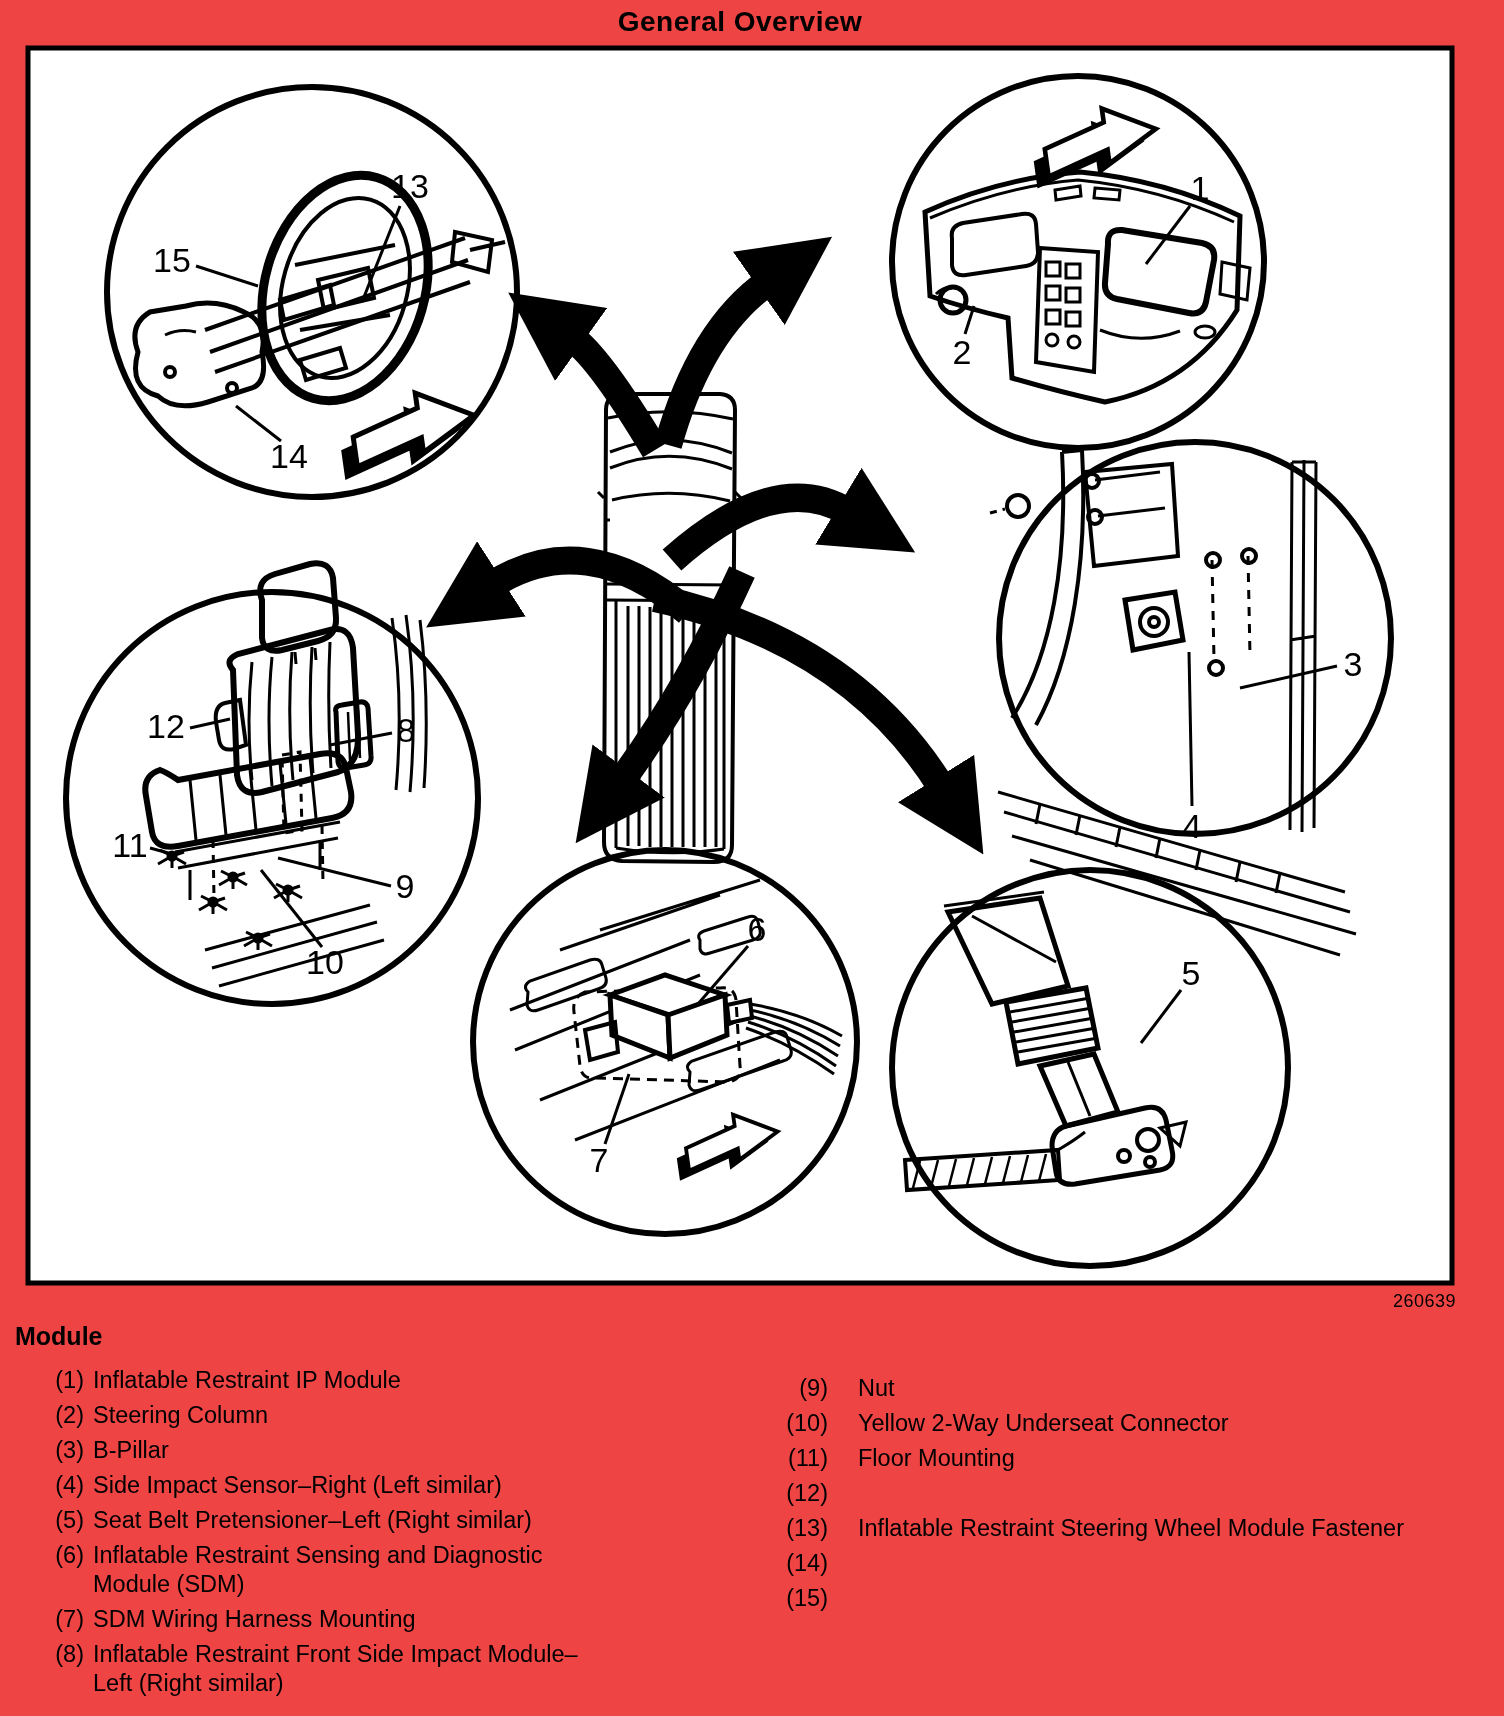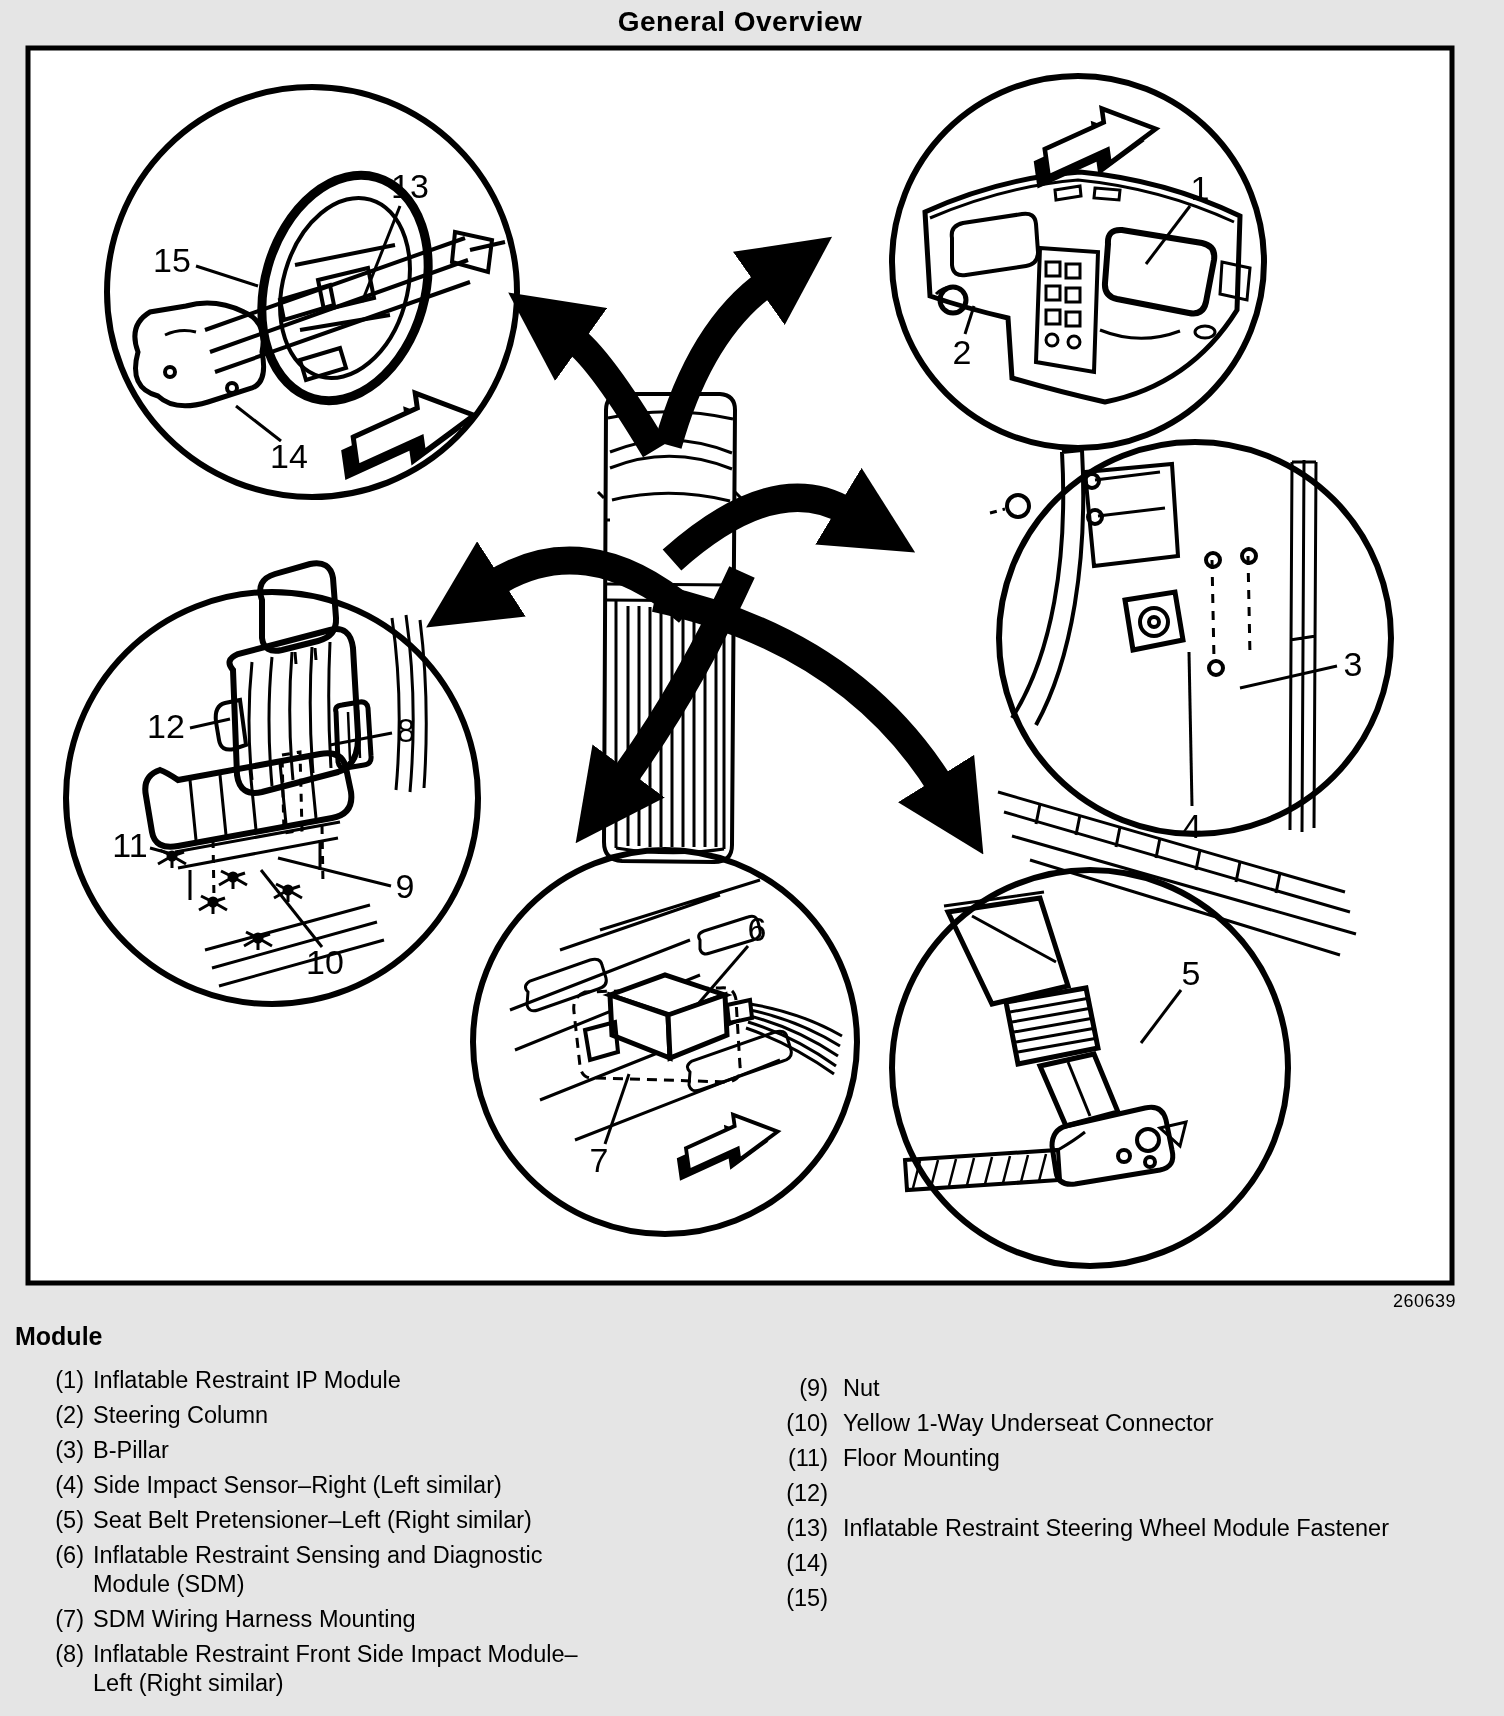--- a/index.html
+++ b/index.html
@@ -1,39 +1,39 @@
 <!DOCTYPE html>
 <html><head>
 <meta charset="utf-8">
 <style>
   * { margin:0; padding:0; box-sizing:border-box; }
   body {
     width:1504px; height:1716px; background:#ffffff; color:#000;
     font-family:"Liberation Sans", sans-serif; position:relative; overflow:hidden;
   }
-  #page { position:relative; width:1504px; height:1716px; background:#e5e5e5; }
+  #page { position:relative; width:1504px; height:1716px; background:#ef4444; }
   #title {
     position:absolute; left:0; top:6px; width:1480px; text-align:center;
     font-size:28px; font-weight:bold; letter-spacing:0.5px;
   }
   #diagram { position:absolute; left:0; top:0; width:1504px; height:1320px; }
   #figure-number {
     position:absolute; top:1291px; right:48px; font-size:18px; letter-spacing:0.5px;
   }
   #legend-heading {
     position:absolute; left:15px; top:1322px; font-size:25px; font-weight:bold;
   }
   .legend-col { position:absolute; }
   #legend-left  { left:0px;   top:1366px; width:640px; }
   #legend-right { left:740px; top:1374px; width:760px; }
   .lg-row { display:flex; align-items:flex-start; margin-bottom:6px; font-size:23.5px; line-height:29px; }
   .lg-num { flex:0 0 84px; text-align:right; white-space:nowrap; }
   #legend-right .lg-num { flex:0 0 88px; }
   .lg-label { margin-left:9px; width:520px; }
-  #legend-right .lg-label { margin-left:15px; width:575px; }
+  #legend-right .lg-label { margin-left:30px; width:575px; }
   svg text { font-family:"Liberation Sans", sans-serif; font-size:34px; fill:#000; }
   .ink { stroke:#000; fill:none; }
 </style>
 </head>
 <body>
 
 <div id="page">
 
   <div id="title">General Overview</div>
 
@@ -320,21 +320,21 @@
       </div>
   </div>
 
   <div id="legend-right" class="legend-col">
     <div class="lg-row">
         <span class="lg-num">(9)</span>
         <span class="lg-label">Nut</span>
       </div>
     <div class="lg-row">
         <span class="lg-num">(10)</span>
-        <span class="lg-label">Yellow 1-Way Underseat Connector</span>
+        <span class="lg-label">Yellow 2-Way Underseat Connector</span>
       </div>
     <div class="lg-row">
         <span class="lg-num">(11)</span>
         <span class="lg-label">Floor Mounting</span>
       </div>
     <div class="lg-row">
         <span class="lg-num">(12)</span>
       </div>
     <div class="lg-row">
         <span class="lg-num">(13)</span>

